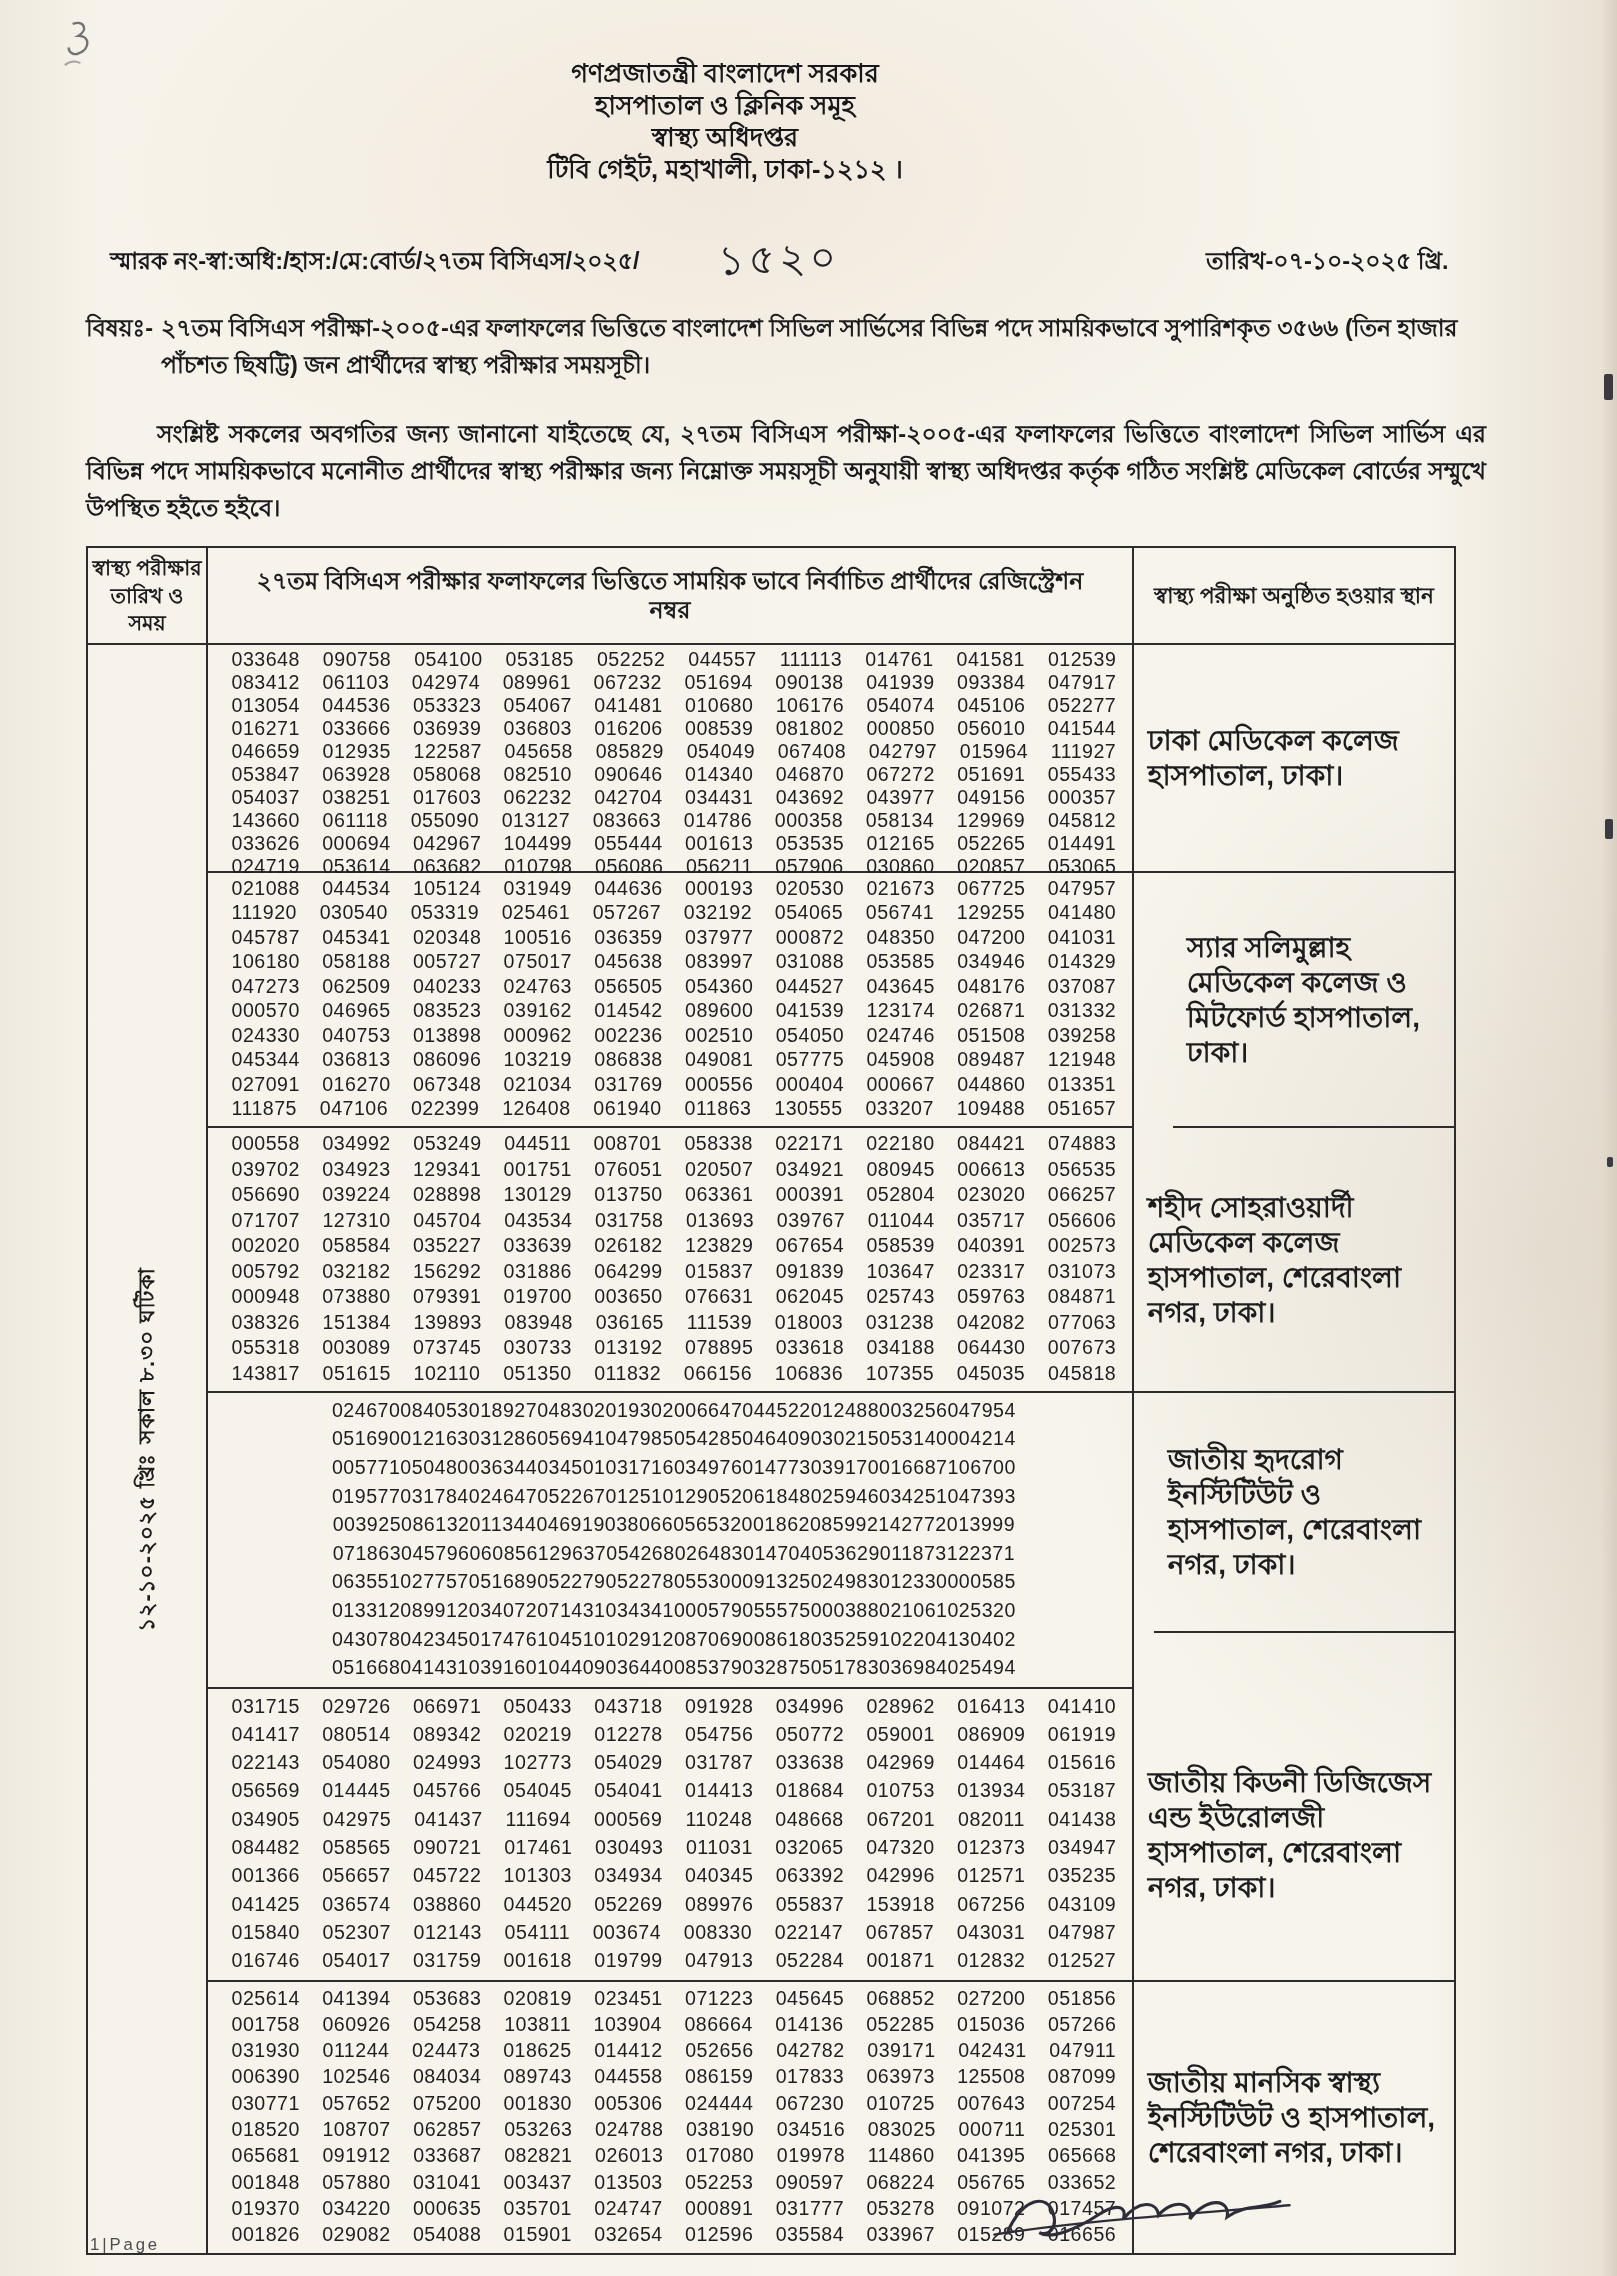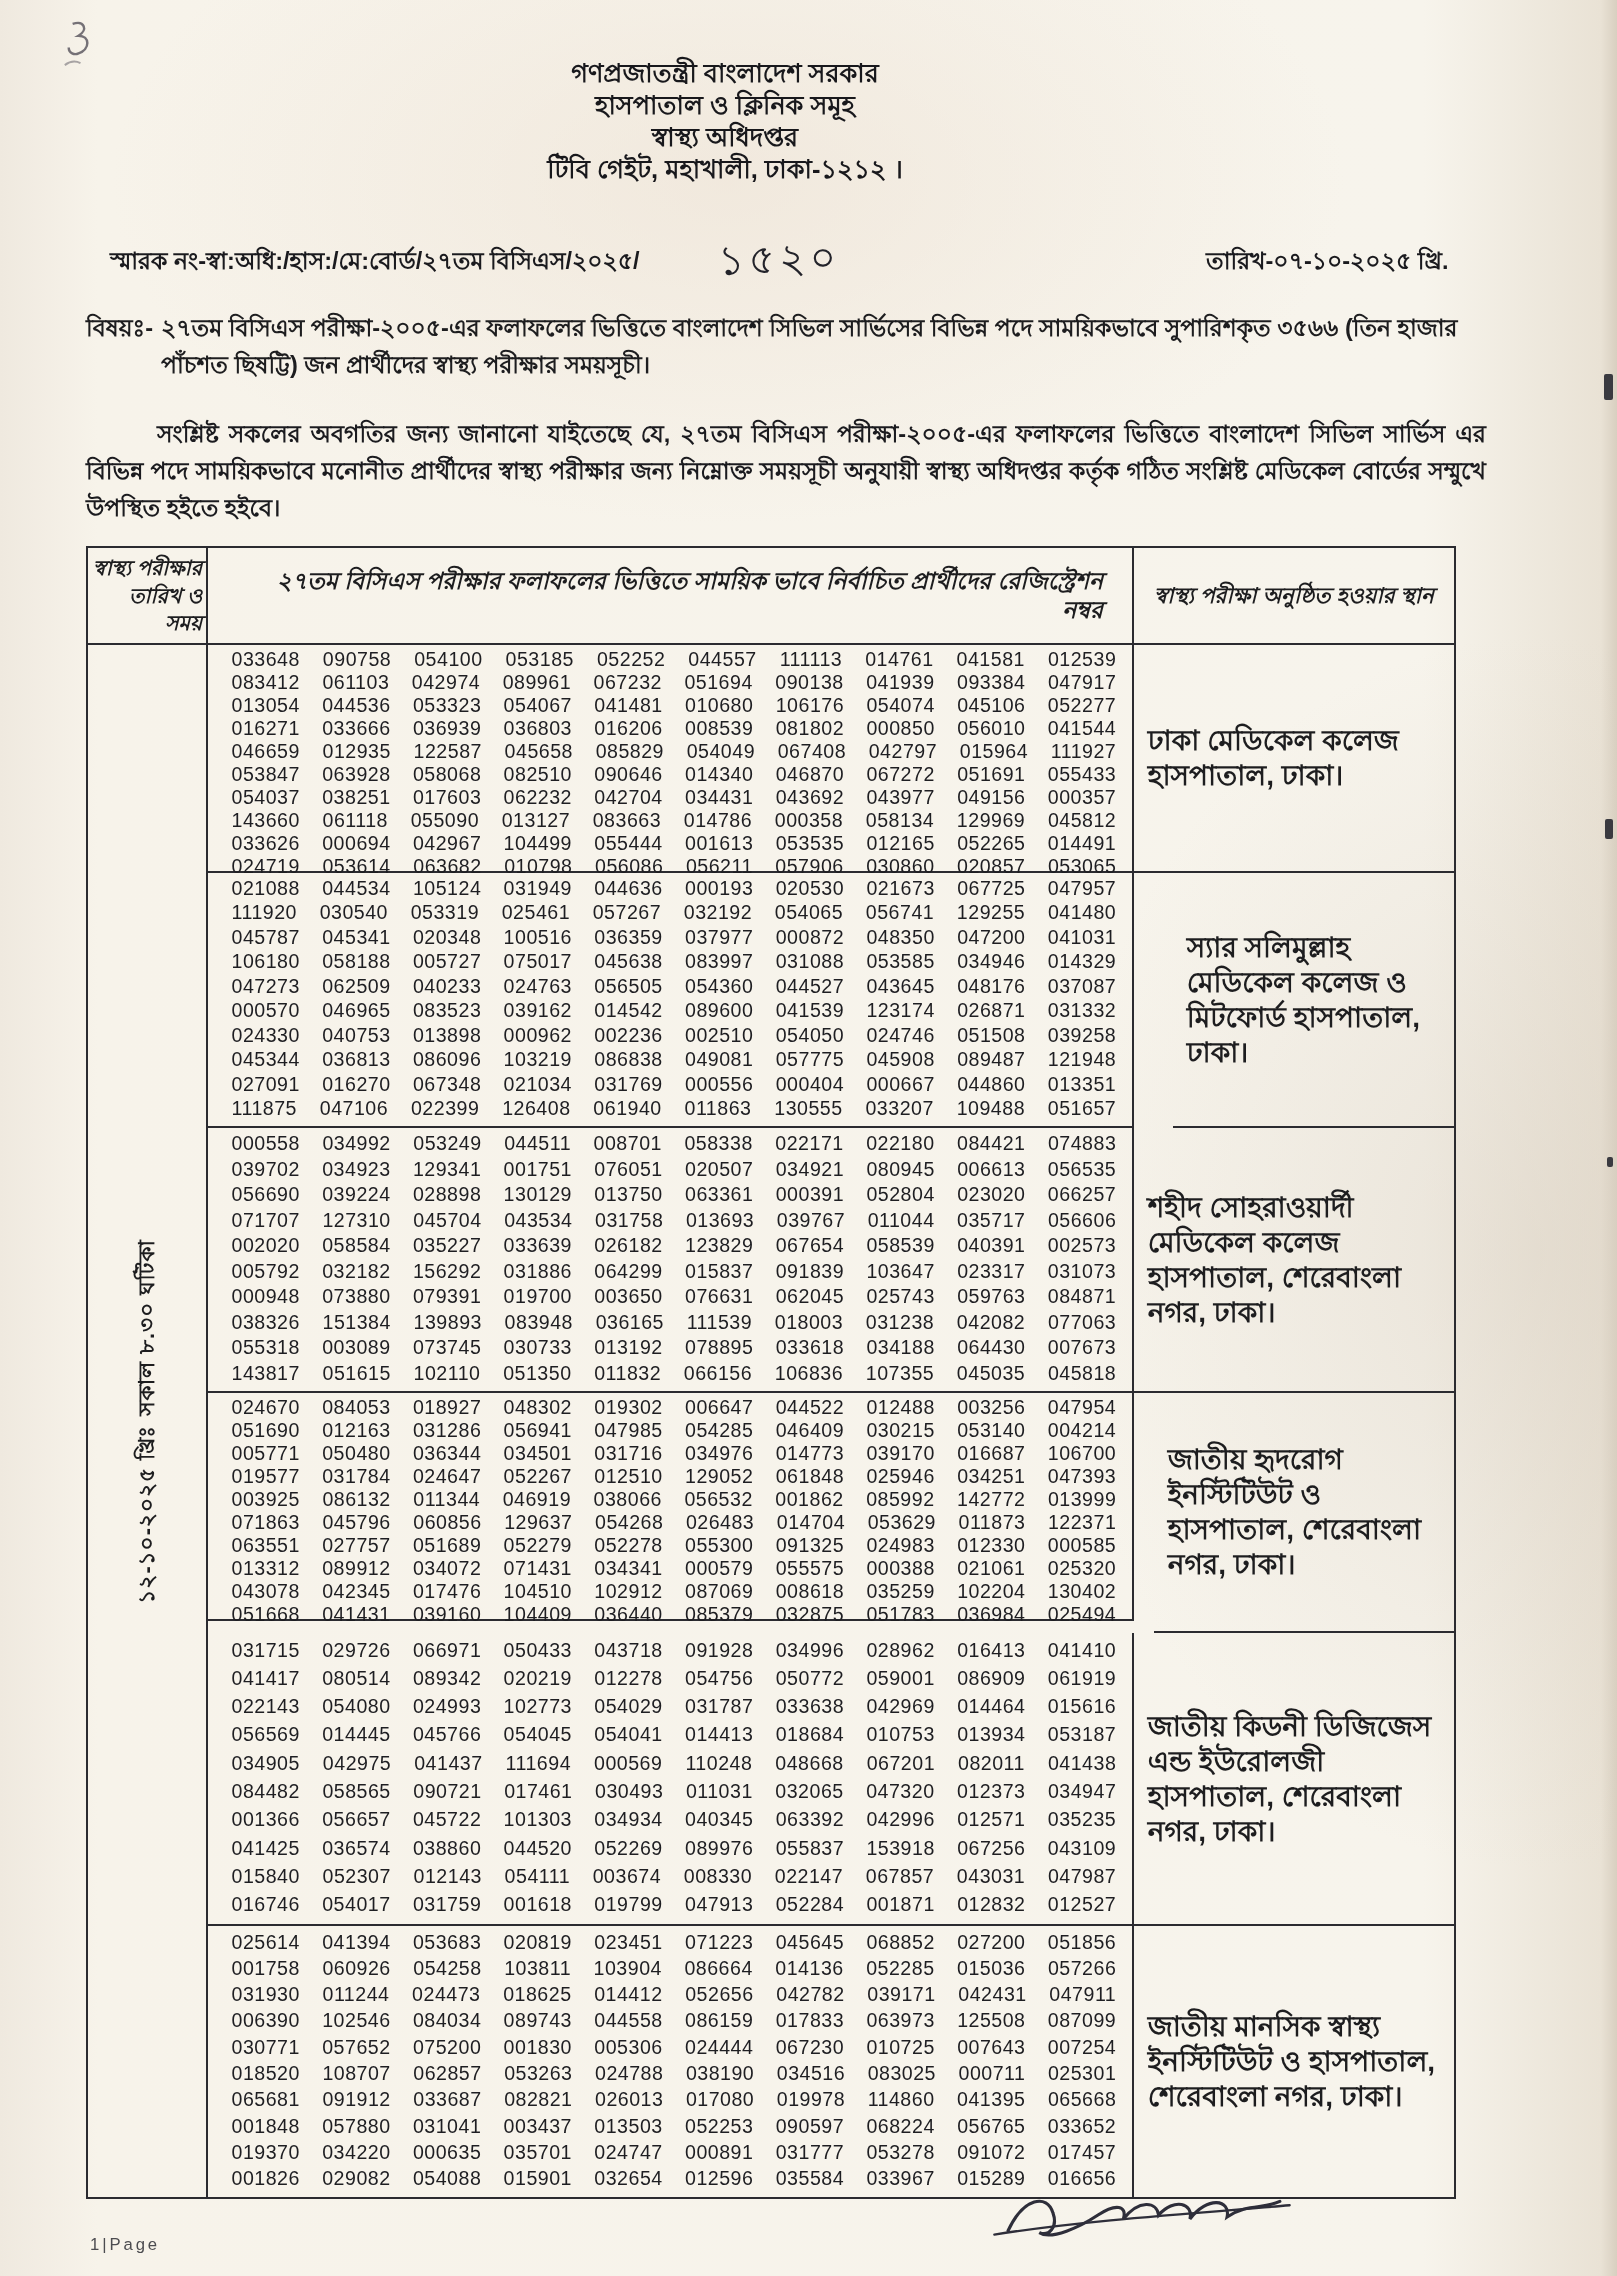--- a/index.html
+++ b/index.html
@@ -27,21 +27,21 @@
   .subject{position:absolute;left:86px;top:310px;width:1404px;}
   .subject-label{position:absolute;left:0;top:0;font-size:23.5px;font-weight:bold;}
   .subject-text{margin-left:75px;width:1318px;font-size:23.5px;line-height:37px;font-weight:bold;text-align:left;}
   
   .body-par{position:absolute;left:86px;top:416px;width:1400px;font-size:23.5px;line-height:37px;
     text-align:justify;text-indent:71px;font-weight:bold;color:#1b1b1f;}
   
   .big-table{position:absolute;left:86px;top:546px;width:1366px;border:2px solid #2b2b30;}
   .t-head{display:grid;grid-template-columns:120px 926px 1fr;height:95px;}
   .t-head .hc{border-right:2px solid #2b2b30;display:flex;align-items:center;justify-content:center;
-    text-align:right;font-weight:bold;font-style:italic;}
+    text-align:center;font-weight:bold;}
   .t-head .hc:last-child{border-right:none;}
   .hc1{font-size:20.6px;line-height:27.4px;padding:0 3.9px;}
   .hc2{font-size:23.5px;line-height:29px;padding:0 29px;}
   .hc3{font-size:21.6px;line-height:29px;padding:0 15px;border-right:none;}
   .t-body{display:grid;grid-template-columns:120px 926px 1fr;border-top:2px solid #2b2b30;}
   .date-cell{grid-row:1 / span 6;border-right:2px solid #2b2b30;display:flex;
     align-items:center;justify-content:center;}
   .date-inner{writing-mode:vertical-rl;transform:rotate(180deg);display:flex;gap:9.8px;
     font-size:21.6px;font-weight:bold;letter-spacing:1px;}
   .num-cell{border-right:2px solid #2b2b30;border-bottom:2px solid #2b2b30;
@@ -469,21 +469,21 @@
             <span>051350</span>
             <span>011832</span>
             <span>066156</span>
             <span>106836</span>
             <span>107355</span>
             <span>045035</span>
             <span>045818</span>
           </div>
         </div>
         <div class="loc-cell bn" style="height: 265px;">শহীদ সোহরাওয়ার্দী মেডিকেল কলেজ হাসপাতাল, শেরেবাংলা নগর, ঢাকা।</div>
-        <div class="num-cell" style="height: 228px;">
+        <div class="num-cell" style="height: 296px; align-items: center;">
           <div class="num-row">
             <span>024670</span>
             <span>084053</span>
             <span>018927</span>
             <span>048302</span>
             <span>019302</span>
             <span>006647</span>
             <span>044522</span>
             <span>012488</span>
             <span>003256</span>

